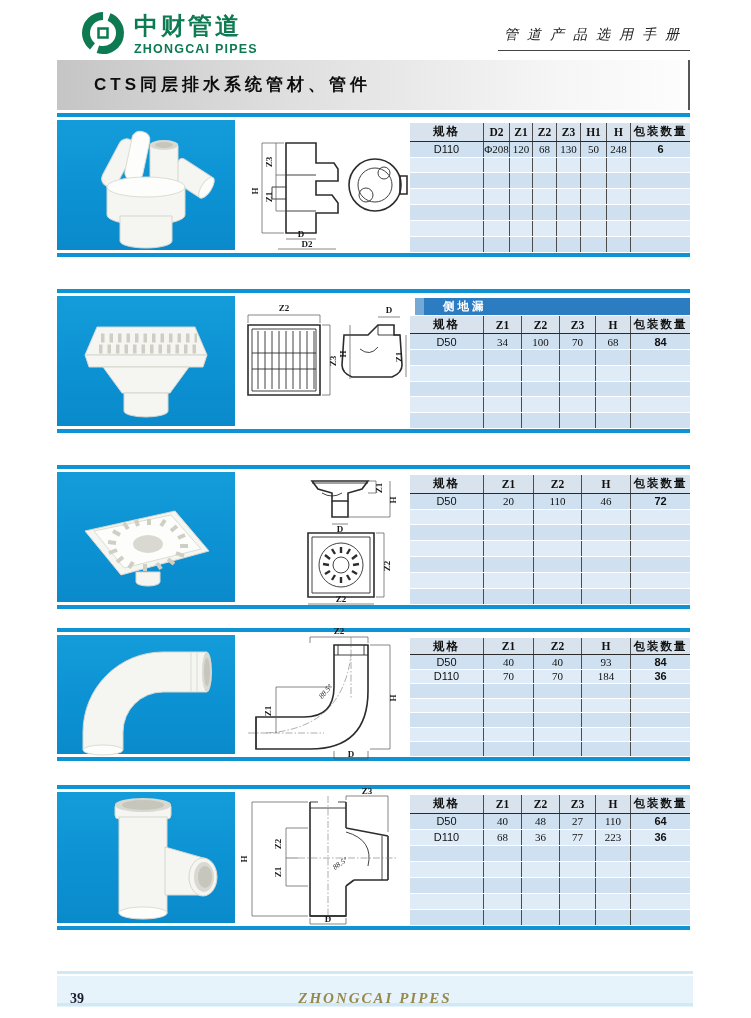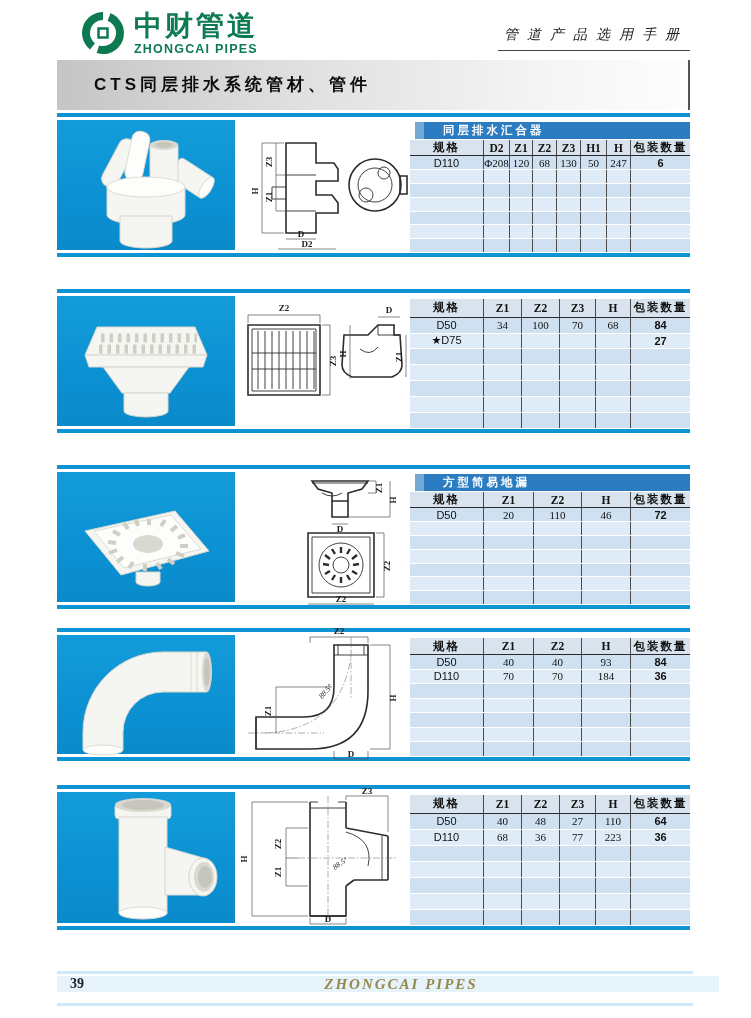--- a/index.html
+++ b/index.html
@@ -2,21 +2,21 @@
 <html><head>
 <meta charset="utf-8">
 <style>
   html,body{margin:0;padding:0;}
   body{width:751px;height:1018px;background:#fff;position:relative;overflow:hidden;
        font-family:"Liberation Sans",sans-serif;color:#111;}
   
   .logo{position:absolute;left:78px;top:8px;display:flex;align-items:center;}
   .logo svg{display:block;}
   .logo-text{margin-left:6px;}
-  .logo-cn{font-size:28px;font-weight:bold;color:#0d7a52;letter-spacing:3px;line-height:30px;}
+  .logo-cn{font-size:24px;font-weight:bold;color:#0d7a52;letter-spacing:3px;line-height:30px;}
   .logo-en{font-size:12.5px;font-weight:bold;color:#0d7a52;letter-spacing:1.2px;margin-top:1px;}
   .handbook{position:absolute;right:61px;top:26px;font-style:italic;font-size:14px;
             letter-spacing:9px;color:#222;border-bottom:1.5px solid #444;padding:0 2px 6px 6px;}
   .title-bar{position:absolute;left:57px;top:60px;width:633px;height:50px;
              background:linear-gradient(90deg,#c5c5c5 0%,#dedede 35%,#f6f6f6 80%,#fdfdfd 100%);
              border-right:2px solid #555;box-sizing:border-box;}
   .title-bar span{display:inline-block;margin-left:37px;line-height:50px;font-size:17px;
                   font-weight:bold;letter-spacing:4px;color:#0d0d0d;}
   
   .section{position:absolute;left:57px;width:633px;border-top:4px solid #0e93d4;
@@ -51,22 +51,22 @@
   .dw .cl{stroke:#777;stroke-width:0.6;fill:none;stroke-dasharray:7 2 1.5 2;}
   .dw text{font-family:"Liberation Serif",serif;font-size:9px;font-weight:bold;fill:#1a1a1a;}
   .dw text.ang{font-size:7.5px;font-style:italic;font-weight:normal;}
   
   .ph .w{fill:#f5f5f1;stroke:#d7d7d0;stroke-width:1;}
   .ph .w2{fill:#fdfdfb;stroke:#ddddd6;stroke-width:1;}
   .ph .in{fill:#d9d9d1;stroke:none;}
   .ph .in2{fill:#c6c6bd;stroke:none;}
   
   .f-line{position:absolute;left:57px;width:636px;height:3px;background:#cfe9f7;}
-  .f-band{position:absolute;left:57px;width:636px;top:976px;height:16px;background:#e6f3fb;
-          display:flex;align-items:flex-start;padding-left:26px;}
+  .f-band{position:absolute;left:57px;width:636px;top:976px;height:31px;background:#e6f3fb;
+          display:flex;align-items:flex-end;}
   .f-page{position:absolute;left:13px;font-family:"Liberation Serif",serif;font-weight:bold;
           font-size:14px;color:#1c1c30;}
   .f-brand{width:100%;text-align:center;font-family:"Liberation Serif",serif;font-style:italic;
            font-weight:bold;font-size:15px;letter-spacing:2px;color:#97884b;}
 </style>
 </head>
 <body>
 
 <div class="logo">
   <svg width="50" height="50" viewBox="0 0 50 50">
@@ -125,42 +125,39 @@
       <text x="63" y="122" text-anchor="middle">D</text>
       <text x="69" y="132" text-anchor="middle">D2</text>
       <circle class="out" cx="137" cy="70" r="26"></circle>
       <circle class="thin" cx="137" cy="70" r="17"></circle>
       <circle class="thin" cx="128" cy="80" r="7"></circle>
       <circle class="thin" cx="146" cy="58" r="6"></circle>
       <rect class="out" x="162" y="61" width="7" height="18"></rect>
     </svg>
   </div>
   <div class="spec-table">
-    <div class="table-title">
-      <span>同层排水汇合器</span>
-    </div>
     <div class="tbl-grid">
         <div class="trow thead">
           <div class="tcell c-first vline" style="width: 74px;">规格</div>
           <div class="tcell vline" style="width: 26px;">D2</div>
           <div class="tcell vline" style="width: 23px;">Z1</div>
           <div class="tcell vline" style="width: 24px;">Z2</div>
           <div class="tcell vline" style="width: 24px;">Z3</div>
           <div class="tcell vline" style="width: 26px;">H1</div>
           <div class="tcell vline" style="width: 24px;">H</div>
           <div class="tcell c-last" style="width: 59px;">包装数量</div>
         </div>
         <div class="trow r-a">
           <div class="tcell c-first vline" style="width: 74px;">D110</div>
           <div class="tcell vline" style="width: 26px;">Φ208</div>
           <div class="tcell vline" style="width: 23px;">120</div>
           <div class="tcell vline" style="width: 24px;">68</div>
           <div class="tcell vline" style="width: 24px;">130</div>
           <div class="tcell vline" style="width: 26px;">50</div>
-          <div class="tcell vline" style="width: 24px;">247</div>
+          <div class="tcell vline" style="width: 24px;">248</div>
           <div class="tcell c-last" style="width: 59px;">6</div>
         </div>
         <div class="trow r-b">
           <div class="tcell c-first vline" style="width: 74px;"></div>
           <div class="tcell vline" style="width: 26px;"></div>
           <div class="tcell vline" style="width: 23px;"></div>
           <div class="tcell vline" style="width: 24px;"></div>
           <div class="tcell vline" style="width: 24px;"></div>
           <div class="tcell vline" style="width: 26px;"></div>
           <div class="tcell vline" style="width: 24px;"></div>
@@ -248,44 +245,39 @@
       <path class="thin" d="M140,44 h22 M140,34 v10 M122,58 q10,8 18,-2"></path>
       <line class="dim" x1="140" y1="26" x2="162" y2="26"></line>
       <line class="dim" x1="112" y1="34" x2="112" y2="88"></line>
       <line class="dim" x1="168" y1="44" x2="168" y2="86"></line>
       <text x="151" y="22" text-anchor="middle">D</text>
       <text x="108" y="63" transform="rotate(-90 108 63)" text-anchor="middle">H</text>
       <text x="164" y="66" transform="rotate(-90 164 66)" text-anchor="middle">Z1</text>
     </svg>
   </div>
   <div class="spec-table">
+    <div class="table-title">
+      <span>侧地漏</span>
+    </div>
     <div class="tbl-grid">
         <div class="trow thead">
           <div class="tcell c-first vline" style="width: 74px;">规格</div>
           <div class="tcell vline" style="width: 38px;">Z1</div>
           <div class="tcell vline" style="width: 38px;">Z2</div>
           <div class="tcell vline" style="width: 36px;">Z3</div>
           <div class="tcell vline" style="width: 35px;">H</div>
           <div class="tcell c-last" style="width: 59px;">包装数量</div>
         </div>
         <div class="trow r-a">
           <div class="tcell c-first vline" style="width: 74px;">D50</div>
           <div class="tcell vline" style="width: 38px;">34</div>
           <div class="tcell vline" style="width: 38px;">100</div>
           <div class="tcell vline" style="width: 36px;">70</div>
           <div class="tcell vline" style="width: 35px;">68</div>
           <div class="tcell c-last" style="width: 59px;">84</div>
-        </div>
-        <div class="trow r-b">
-          <div class="tcell c-first vline" style="width: 74px;">★D75</div>
-          <div class="tcell vline" style="width: 38px;"></div>
-          <div class="tcell vline" style="width: 38px;"></div>
-          <div class="tcell vline" style="width: 36px;"></div>
-          <div class="tcell vline" style="width: 35px;"></div>
-          <div class="tcell c-last" style="width: 59px;">27</div>
         </div>
         <div class="trow r-a">
           <div class="tcell c-first vline" style="width: 74px;"></div>
           <div class="tcell vline" style="width: 38px;"></div>
           <div class="tcell vline" style="width: 38px;"></div>
           <div class="tcell vline" style="width: 36px;"></div>
           <div class="tcell vline" style="width: 35px;"></div>
           <div class="tcell c-last" style="width: 59px;"></div>
         </div>
         <div class="trow r-b">
@@ -385,23 +377,20 @@
       <circle class="thin" cx="103" cy="98" r="8"></circle>
       <line class="dim" x1="146" y1="66" x2="146" y2="130"></line>
         <line class="dim" x1="138" y1="66" x2="146" y2="66"></line>
         <line class="dim" x1="138" y1="130" x2="146" y2="130"></line>
       <line class="dim" x1="70" y1="137" x2="136" y2="137"></line>
       <text x="152" y="99" transform="rotate(-90 152 99)" text-anchor="middle">Z2</text>
       <text x="103" y="135" text-anchor="middle">Z2</text>
     </svg>
   </div>
   <div class="spec-table">
-    <div class="table-title">
-      <span>方型简易地漏</span>
-    </div>
     <div class="tbl-grid">
         <div class="trow thead">
           <div class="tcell c-first vline" style="width: 74px;">规格</div>
           <div class="tcell vline" style="width: 50px;">Z1</div>
           <div class="tcell vline" style="width: 48px;">Z2</div>
           <div class="tcell vline" style="width: 49px;">H</div>
           <div class="tcell c-last" style="width: 59px;">包装数量</div>
         </div>
         <div class="trow r-a">
           <div class="tcell c-first vline" style="width: 74px;">D50</div>

